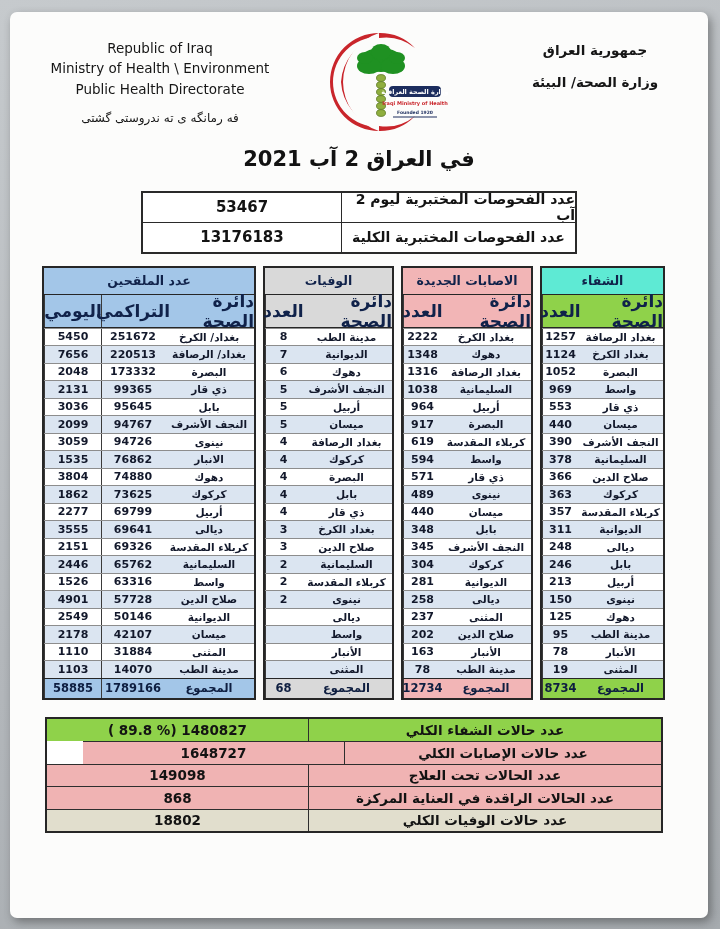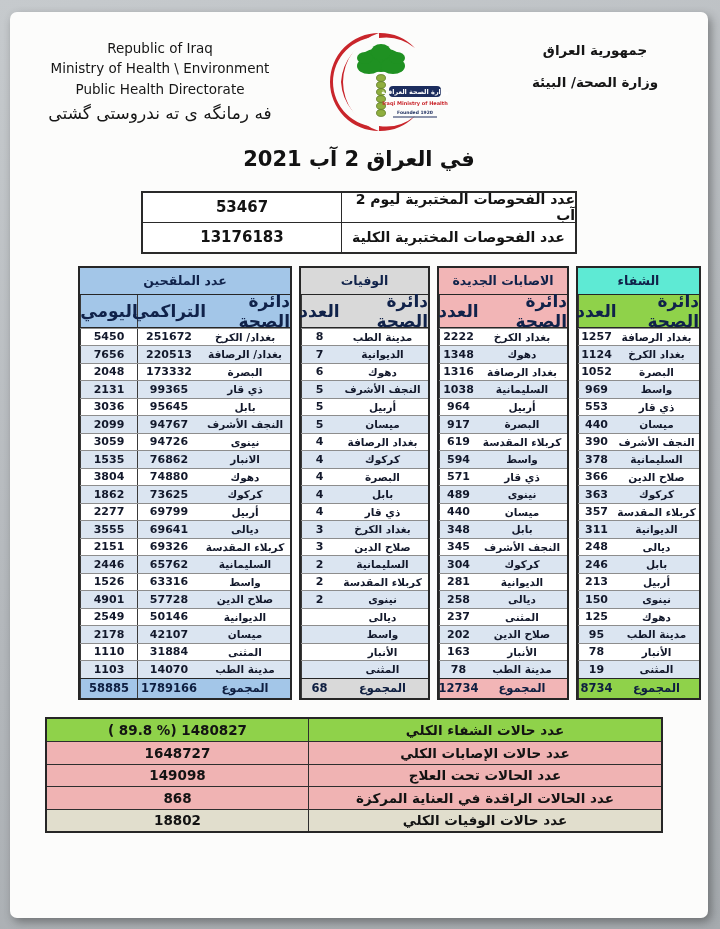--- a/index.html
+++ b/index.html
@@ -10,38 +10,38 @@
   }
   .paper{
     position:absolute;left:10px;top:12px;width:698px;height:906px;
     background:#fcfcfb;border-radius:7px;
     box-shadow:3px 4px 10px rgba(40,40,40,.45);
   }
   
   .hdr{display:flex;padding:16px 18px 0 24px;}
   .hdr-en{width:252px;text-align:center;font-weight:normal;font-size:13.5px;
           line-height:1.5;color:#161616;margin-top:10px;}
-  .hdr-en .ku{font-size:17px;margin-top:2px;}
+  .hdr-en .ku{font-size:12px;margin-top:10px;}
   .hdr-logo{flex:1;display:flex;justify-content:center;align-items:flex-start;padding-top:2px;}
   .hdr-ar{width:190px;text-align:center;font-weight:bold;font-size:13.5px;
           color:#161616;margin-top:14px;direction:rtl;}
   .hdr-ar div{margin-bottom:16px;}
   
   .title{margin-top:10px;text-align:center;font-weight:bold;font-size:21px;
          color:#121212;line-height:1.5;direction:rtl;}
   
   .tests{width:432px;margin:15px auto 0 auto;border:2px solid #2a2a2a;background:#fff;}
   .tests .trow{display:flex;height:29px;align-items:stretch;}
   .tests .trow + .trow{border-top:1.5px solid #2a2a2a;}
   .tests .tval{width:198px;display:flex;align-items:center;justify-content:center;
                font-weight:bold;font-size:15px;color:#131313;direction:ltr;}
   .tests .tlab{flex:1;border-left:1.5px solid #2a2a2a;display:flex;align-items:center;
                justify-content:center;font-weight:bold;font-size:14px;color:#131313;direction:rtl;}
   
-  .tables{display:flex;margin-top:12px;padding-left:68px;gap:7px;align-items:flex-start;direction:ltr;}
+  .tables{display:flex;margin-top:12px;padding-left:32px;gap:7px;align-items:flex-start;direction:ltr;}
   .ptable{border:2px solid #262626;direction:rtl;background:#fff;}
   .t-title{height:26px;line-height:26px;text-align:center;font-weight:bold;
            font-size:12.5px;color:#10224a;border-bottom:1px solid #262626;}
   .t-cols{display:flex;height:32px;border-bottom:1px solid #262626;}
   .t-cols .cell{display:flex;align-items:center;justify-content:center;
                 font-weight:bold;font-size:17px;color:#10224a;}
   .row{display:flex;height:17.5px;box-sizing:border-box;}
   .cell{display:flex;align-items:center;justify-content:center;box-sizing:border-box;}
   .cell.bl{border-left:1px solid #3a3a3a;}
   .t-body .row{border-top:1px solid #8d8d8d;}
@@ -612,21 +612,21 @@
 
   </div>
 
   <div class="summary">
 
       <div class="srow" style="background: rgb(143, 210, 74);">
         <div class="sval">( 89.8 %)  1480827</div>
         <div class="slab">عدد حالات الشفاء الكلي</div>
       </div>
 
-      <div class="srow" style="background: rgb(240, 179, 179);">
+      <div class="srow" style="background: rgb(240, 179, 179); margin-left: 36px;">
         <div class="sval">1648727</div>
         <div class="slab">عدد حالات الإصابات الكلي</div>
       </div>
 
       <div class="srow" style="background: rgb(240, 179, 179);">
         <div class="sval">149098</div>
         <div class="slab">عدد الحالات تحت العلاج</div>
       </div>
 
       <div class="srow" style="background: rgb(240, 179, 179);">

